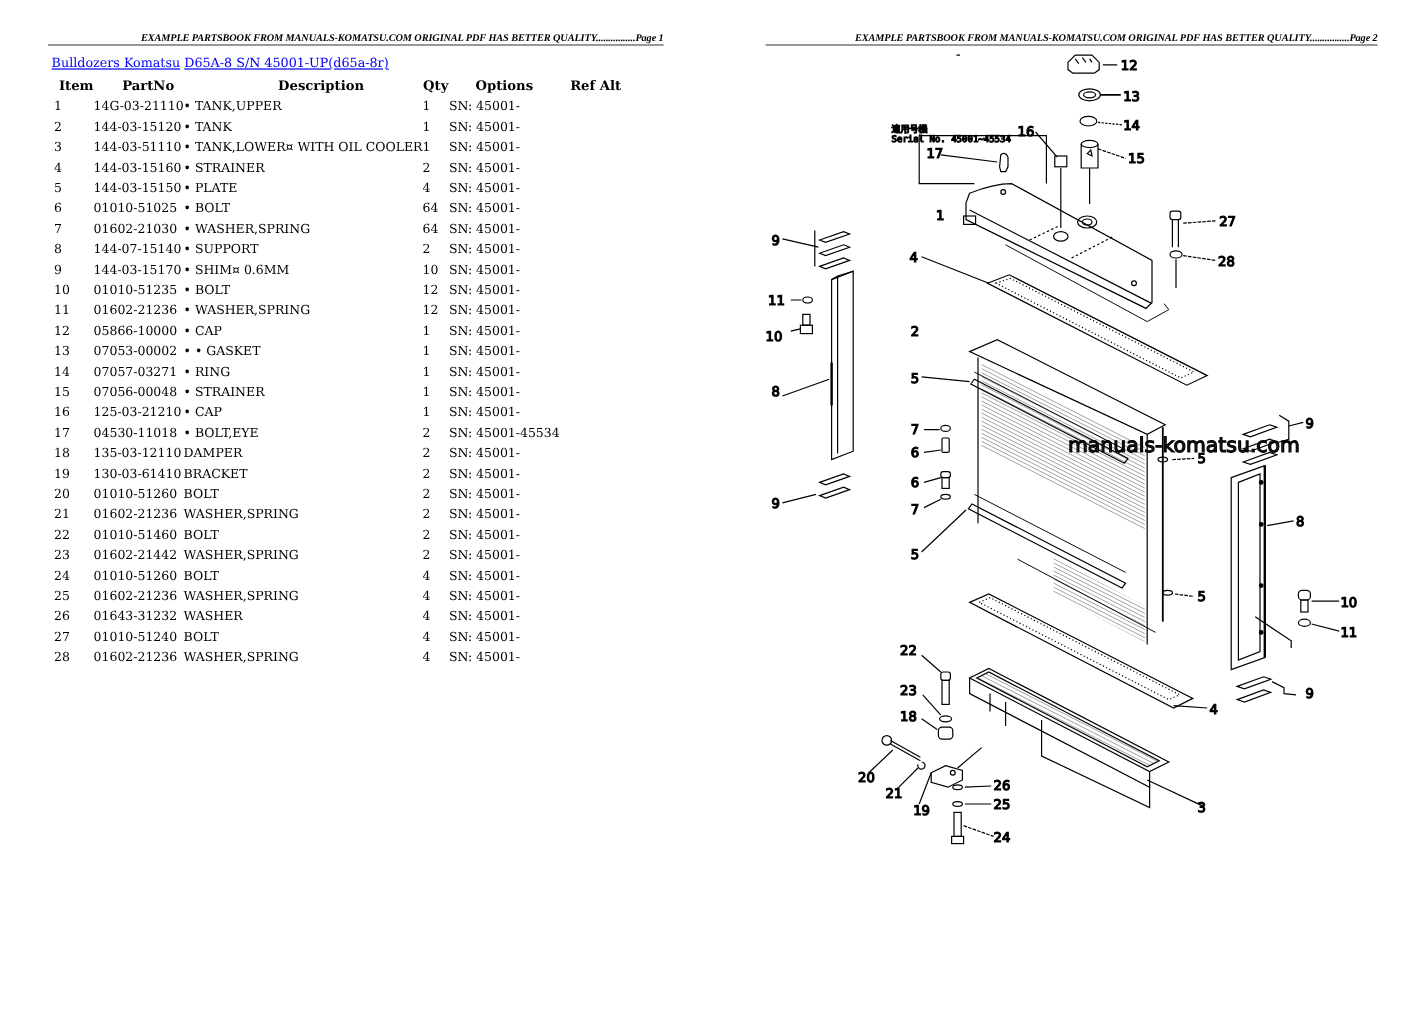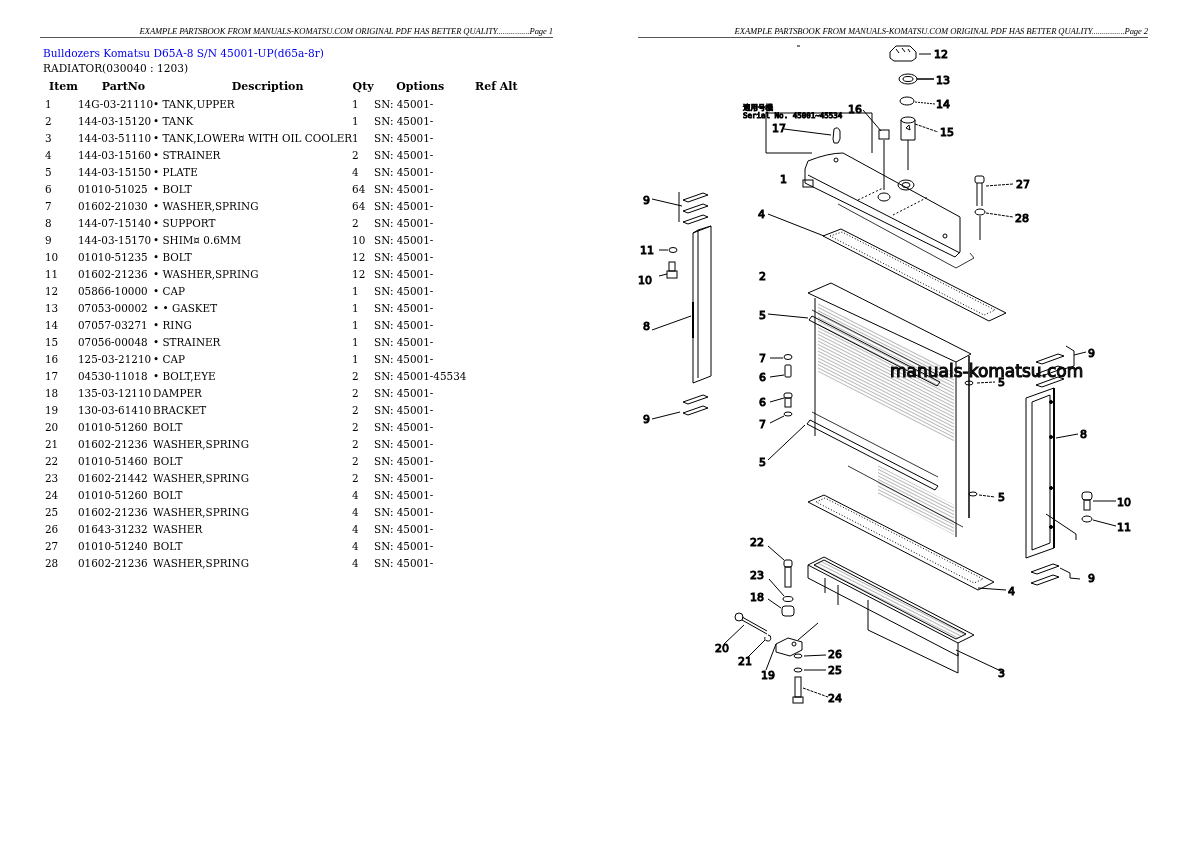--- a/index.html
+++ b/index.html
@@ -1,30 +1,30 @@
 <!DOCTYPE html>
 <html><head>
   <meta charset="utf-8">
   <style>
     * { box-sizing: border-box; margin: 0; padding: 0; }
     html, body { width: 1190px; height: 842px; background: #ffffff; overflow: hidden; }
     body { position: relative; font-family: "DejaVu Serif", "Liberation Serif", serif; color: #000; }
 
     .page-header {
       position: absolute; top: 26px; height: 12px;
-      font-family: "Liberation Serif", serif; font-style: italic; font-weight: normal;
+      font-family: "Liberation Serif", serif; font-style: italic; font-weight: bold;
       font-size: 8.6px; text-align: right; letter-spacing: -0.1px;
       border-bottom: 1px solid #555; padding-bottom: 1px; white-space: nowrap;
     }
     #hdr1 { left: 40px; width: 513px; }
     #hdr2 { left: 638px; width: 510px; }
 
     .left { position: absolute; left: 43px; top: 46px; width: 520px; font-size: 10.6px; }
     .crumbs { height: 15px; line-height: 15px; white-space: nowrap; }
-    .crumbs a { color: #0000ee; cursor: pointer; margin-top: 12px; }
+    .crumbs a { color: #0000ee; text-decoration: underline; cursor: pointer; margin-top: 12px; }
     .section-title { height: 15px; line-height: 15px; }
 
     table.parts { border-collapse: collapse; margin-top: 2px; font-size: 10.4px; }
     table.parts th { font-weight: bold; height: 17px; text-align: center; padding: 0; font-size: 11px; }
     table.parts td { height: 17px; padding: 0; white-space: nowrap; vertical-align: middle; }
     .c-item { width: 35px; text-align: left; padding-left: 2px !important; }
     .c-part { width: 74px; }
     .c-desc { width: 194px; }
     .c-qty { width: 22px; }
     .c-opt { width: 82px; }
@@ -46,21 +46,20 @@
 <body>
 
 <div class="page-header" id="hdr1">EXAMPLE PARTSBOOK FROM MANUALS-KOMATSU.COM ORIGINAL PDF HAS BETTER QUALITY................Page 1</div>
 <div class="page-header" id="hdr2">EXAMPLE PARTSBOOK FROM MANUALS-KOMATSU.COM ORIGINAL PDF HAS BETTER QUALITY................Page 2</div>
 
 <div class="left">
   <div class="crumbs">
     <a>Bulldozers Komatsu</a>
     <a>D65A-8 S/N 45001-UP(d65a-8r)</a>
   </div>
-  <div class="section-title">RADIATOR(030040 : 1203)</div>
 
   <table class="parts">
     <thead>
       <tr>
         <th class="c-item">Item</th>
         <th class="c-part">PartNo</th>
         <th class="c-desc">Description</th>
         <th class="c-qty">Qty</th>
         <th class="c-opt">Options</th>
         <th class="c-ref">Ref Alt</th>

